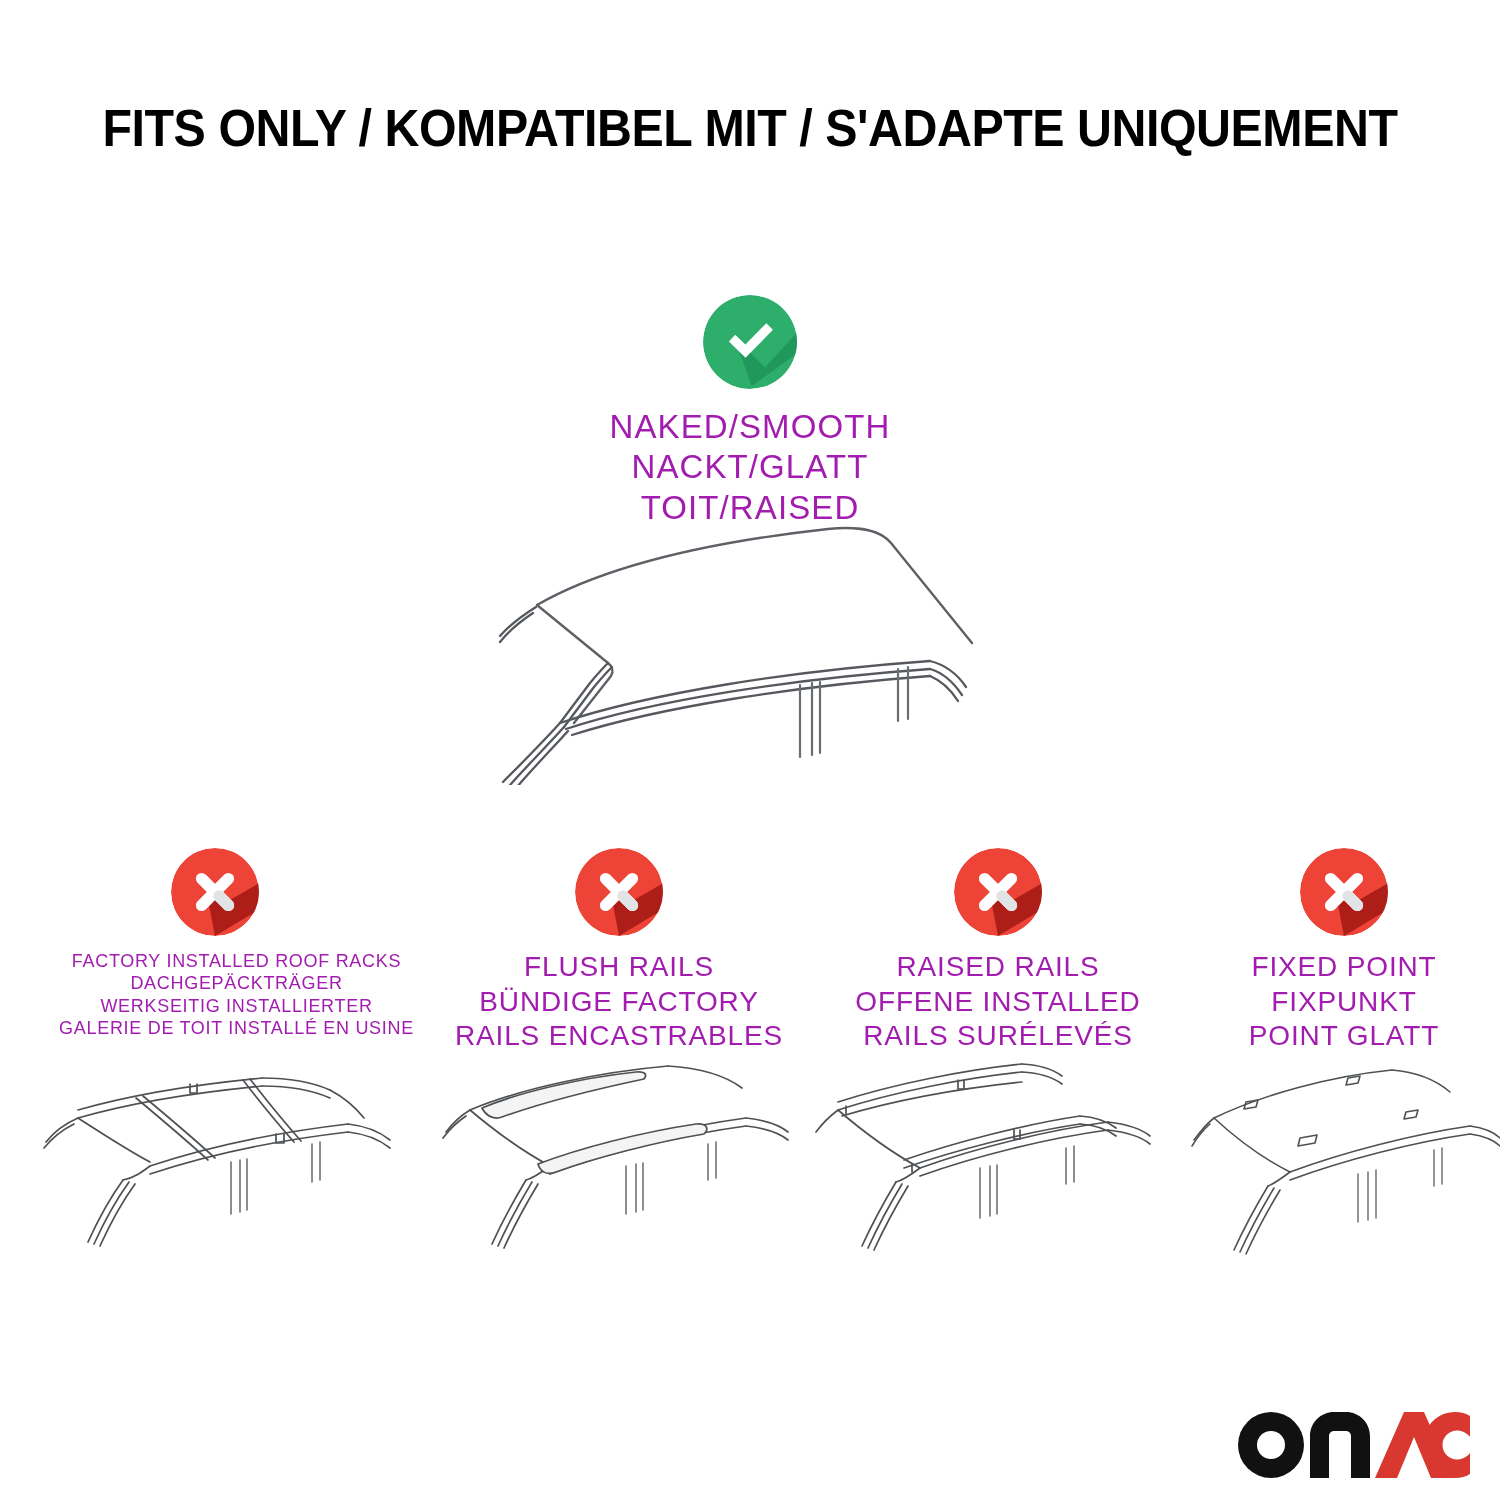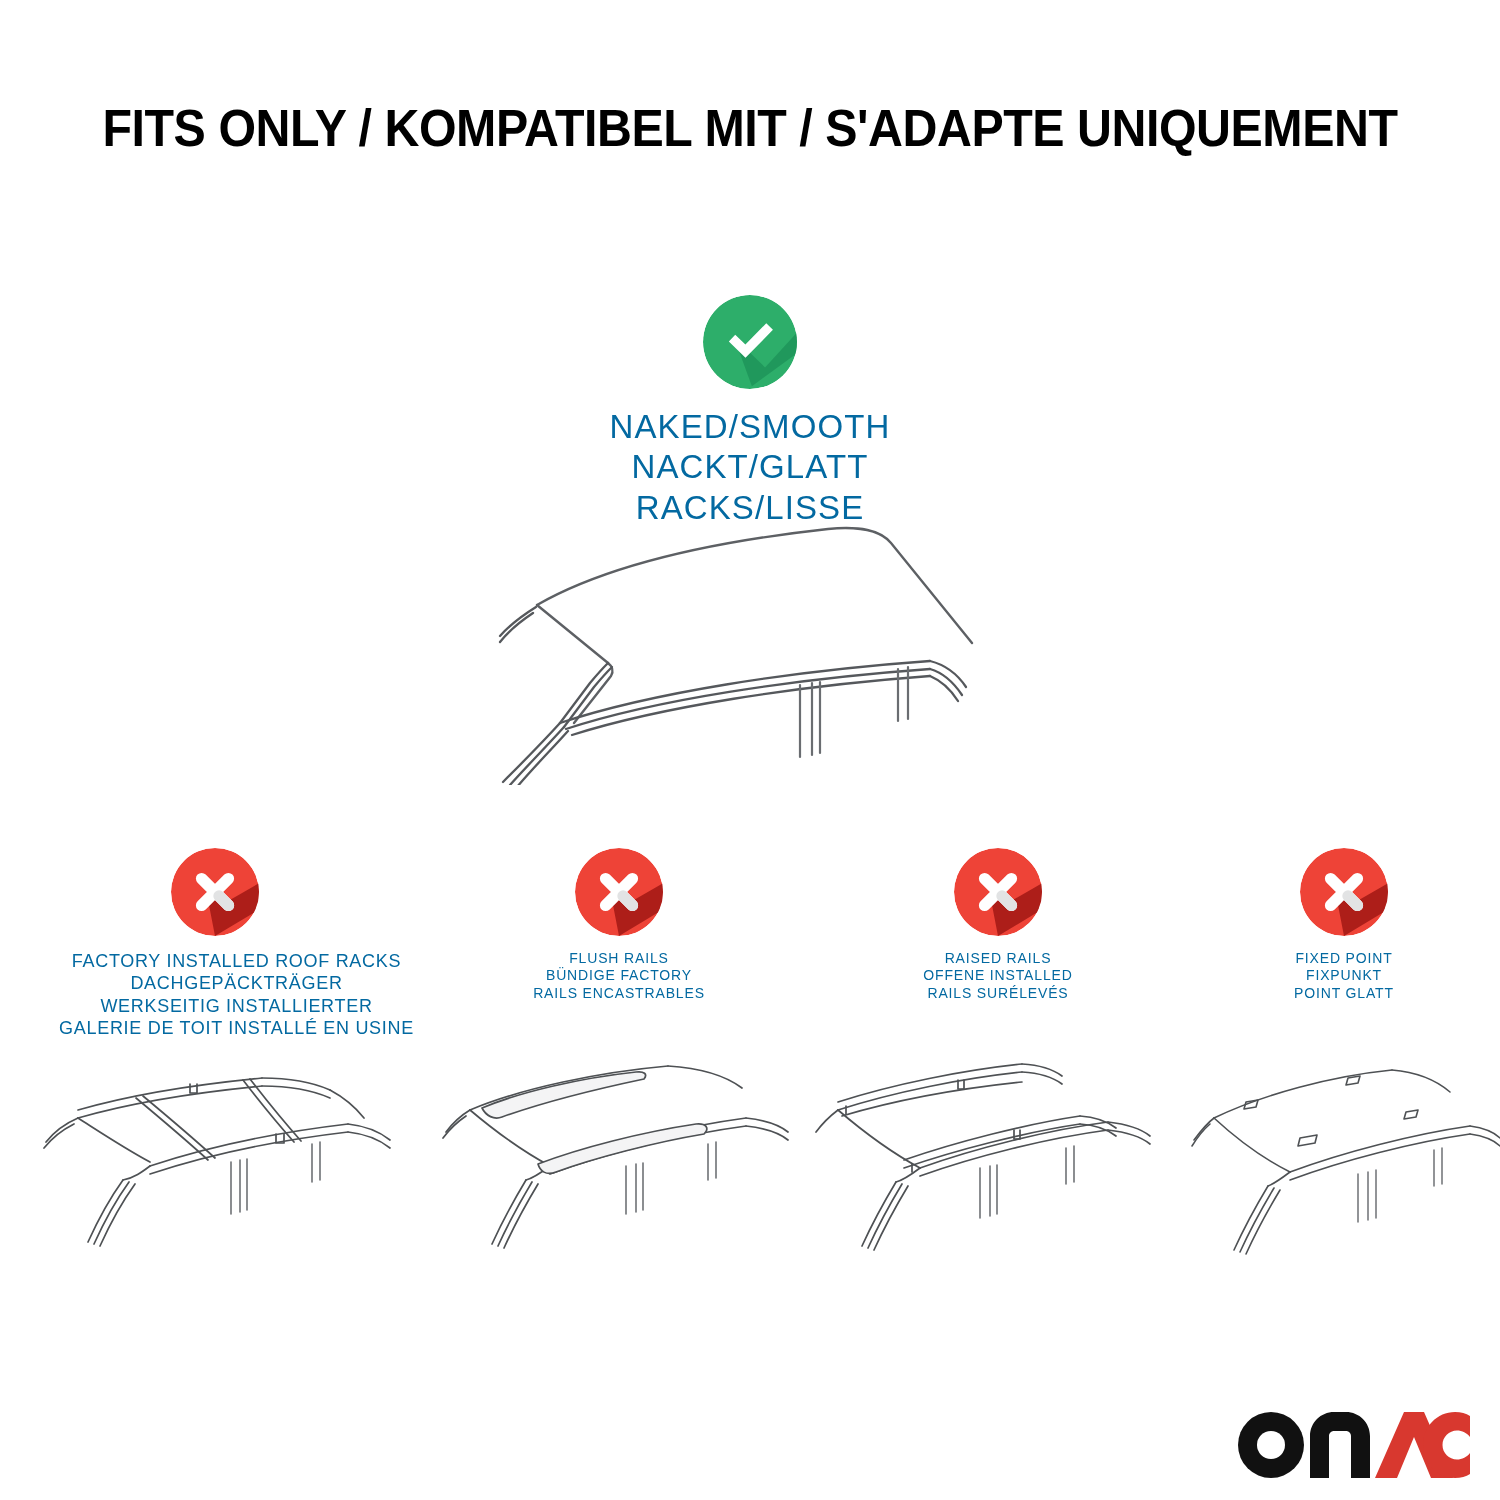--- a/index.html
+++ b/index.html
@@ -45,21 +45,21 @@
     margin: 0 auto;
     border-radius: 50%;
     overflow: hidden;
   }
   .icon-badge svg { display:block; position:relative; }
 
   .label-block {
     text-align: center;
     font-family: "Liberation Sans", sans-serif;
     font-weight: 400;
-    color: #0369a1;
+    color: #a21caf;
     letter-spacing: 0.9px;
     line-height: 1.19;
     white-space: nowrap;
   }
   .label-block div { display:block; }
 
   
   #good-panel { left: 0; top: 295px; width: 1500px; }
   #good-panel .icon-badge { width: 94px; height: 94px; }
   #good-panel .label-block {
@@ -73,21 +73,21 @@
     left: 0; top: 200px;
     width: 1500px;
     height: 290px;
   }
 
   
   .bad-panel { top: 848px; }
   .bad-panel .icon-badge { width: 88px; height: 88px; }
   .bad-panel .label-block {
     margin-top: 14px;
-    font-size: 14px;
+    font-size: 28px;
     letter-spacing: 0.85px;
     line-height: 1.24;
   }
   .bad-drawing {
     position: absolute;
     left: 0;
     top: 214px;
     width: 100%;
   }
 
@@ -118,21 +118,21 @@
     <svg width="94" height="94" viewBox="0 0 100 100" aria-hidden="true">
       <circle cx="50" cy="50" r="50" fill="#2dae6a"></circle>
       <path d="M33 45 L52 97 L100 62 L100 40 L66 77 Z" fill="#1f9459" opacity="0.85"></path>
       <path d="M27.5 49.5 l6.8 -7.2 10.8 10.4 22.2 -22.6 7.1 6.9 -29.2 29.8 z" fill="#ffffff"></path>
     </svg>
   </div>
 
   <div class="label-block">
     <div>NAKED/SMOOTH</div>
     <div>NACKT/GLATT</div>
-    <div>RACKS/LISSE</div>
+    <div>TOIT/RAISED</div>
   </div>
 
   <div id="good-drawing">
     <svg width="1500" height="290" viewBox="0 0 1500 290" aria-hidden="true">
       <g fill="none" stroke="#5d6064" stroke-width="2.4" stroke-linecap="round" stroke-linejoin="round">
 
         <path d="M540 335 "></path>
         <path d="M537 110 C600 74, 700 48, 828 34 C860 31, 880 35, 891 48 L972 148"></path>
         <path d="M537 110 L608 168"></path>
         <path d="M608 168 C612 171, 614 176, 611 181 L574 228"></path>

